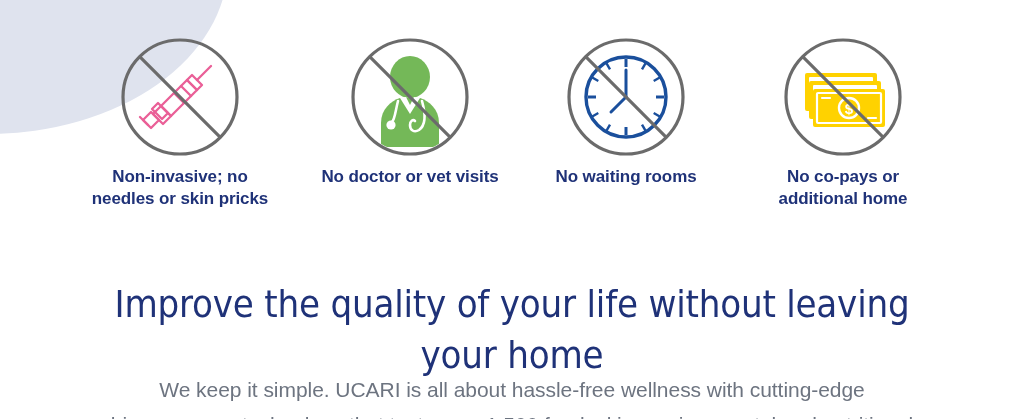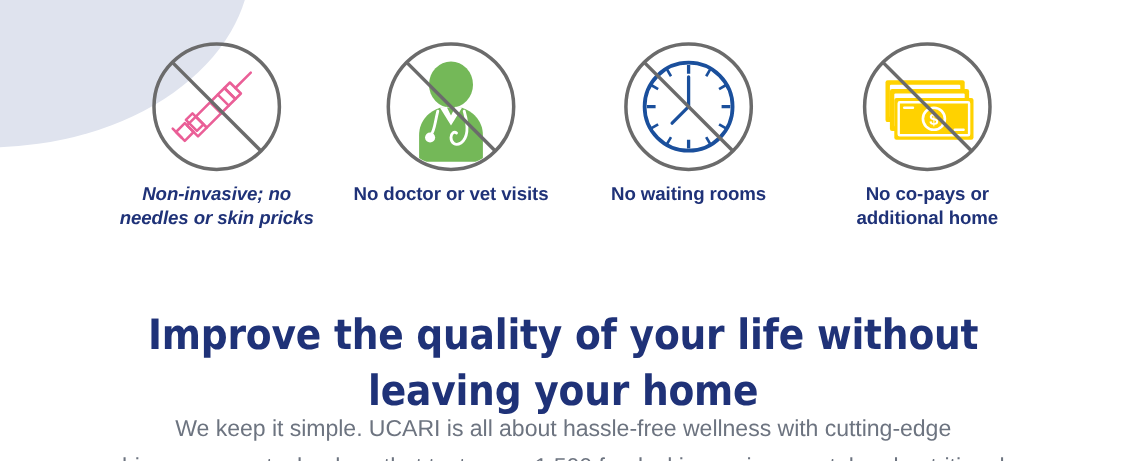--- a/index.html
+++ b/index.html
@@ -38,21 +38,21 @@
     justify-content: flex-start;
   }
   .feature {
     position: absolute;
     top: 35px;
     width: 200px;
     display: flex;
     flex-direction: column;
     align-items: center;
   }
-  .feature-0 { left: 97px; font-style: italic; }
+  .feature-0 { left: 80px; }
   .feature-1 { left: 310px; }
   .feature-2 { left: 526px; }
   .feature-3 { left: 743px; }
 
   .icon-wrap {
     width: 124px;
     height: 124px;
     position: relative;
     display: block;
   }
@@ -73,21 +73,21 @@
   .headline {
     position: absolute;
     left: 50%;
     transform: translateX(-50%);
     top: 247px;
     width: 840px;
     text-align: center;
     color: #1f3278;
     font-family: "DejaVu Sans Condensed", "Liberation Sans Narrow", "Liberation Sans", sans-serif;
     font-size: 38px;
-    font-weight: bold;
+    font-weight: normal;
     line-height: 1.35;
     letter-spacing: -0.2px;
   }
 
   
   .body-copy {
     position: absolute;
     left: 50%;
     transform: translateX(-50%);
     top: 352px;

